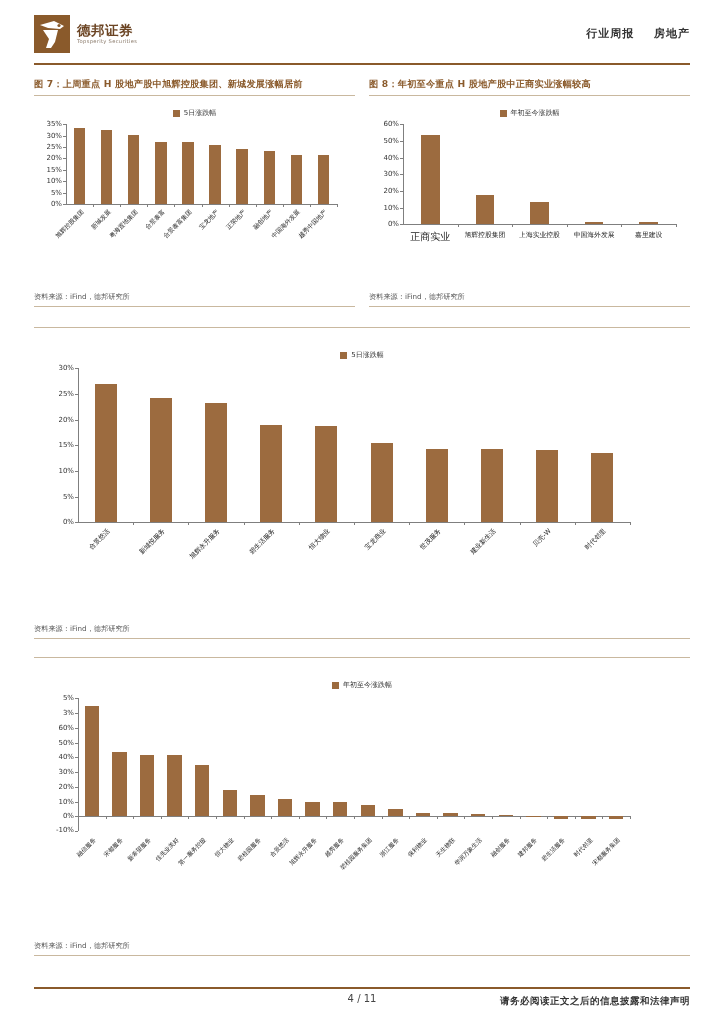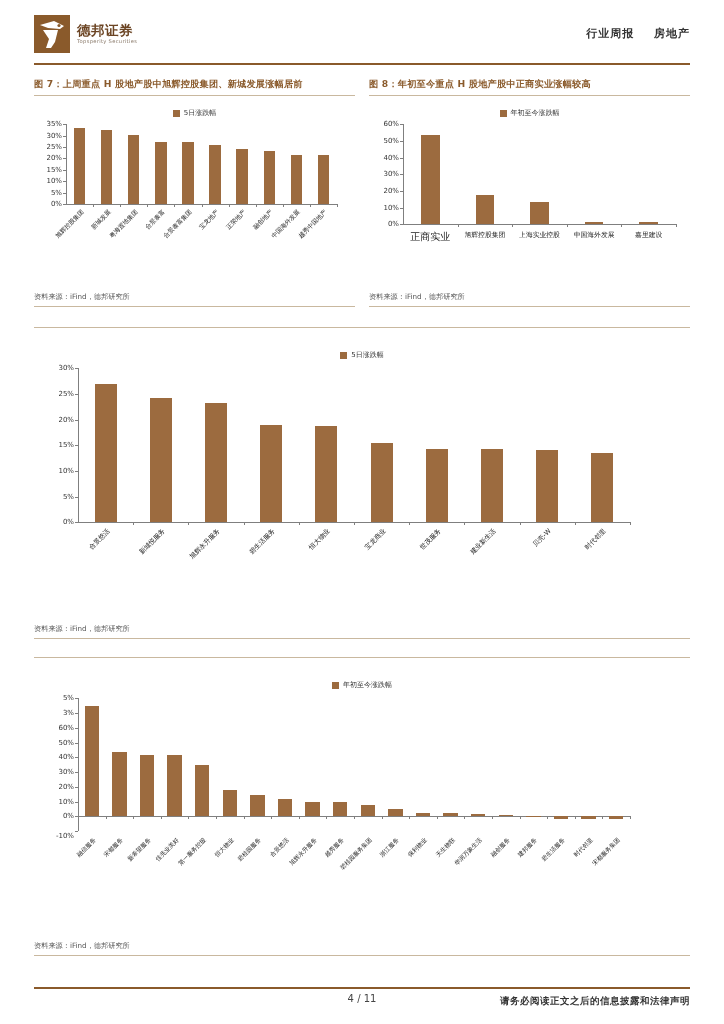--- a/index.html
+++ b/index.html
@@ -285,21 +285,21 @@
           <div class="tickmark" style="top: 126.222px; left: 41px;"></div>
           <div class="tickmark" style="top: 111.444px; left: 41px;"></div>
           <div class="tickmark" style="top: 96.6667px; left: 41px;"></div>
           <div class="tickmark" style="top: 81.8889px; left: 41px;"></div>
           <div class="tickmark" style="top: 67.1111px; left: 41px;"></div>
           <div class="tickmark" style="top: 52.3333px; left: 41px;"></div>
           <div class="tickmark" style="top: 37.5556px; left: 41px;"></div>
           <div class="tickmark" style="top: 22.7778px; left: 41px;"></div>
           <div class="tickmark" style="top: 8px; left: 41px;"></div>
           <div class="yaxis" style="width: 44px;">
-            <div class="ytick" style="top: 146px;">-10%</div>
+            <div class="ytick" style="top: 140px;">-10%</div>
             <div class="ytick" style="top: 126.222px;">0%</div>
             <div class="ytick" style="top: 111.444px;">10%</div>
             <div class="ytick" style="top: 96.6667px;">20%</div>
             <div class="ytick" style="top: 81.8889px;">30%</div>
             <div class="ytick" style="top: 67.1111px;">40%</div>
             <div class="ytick" style="top: 52.3333px;">50%</div>
             <div class="ytick" style="top: 37.5556px;">60%</div>
             <div class="ytick" style="top: 22.7778px;">3%</div>
             <div class="ytick" style="top: 8px;">5%</div>
           </div>

